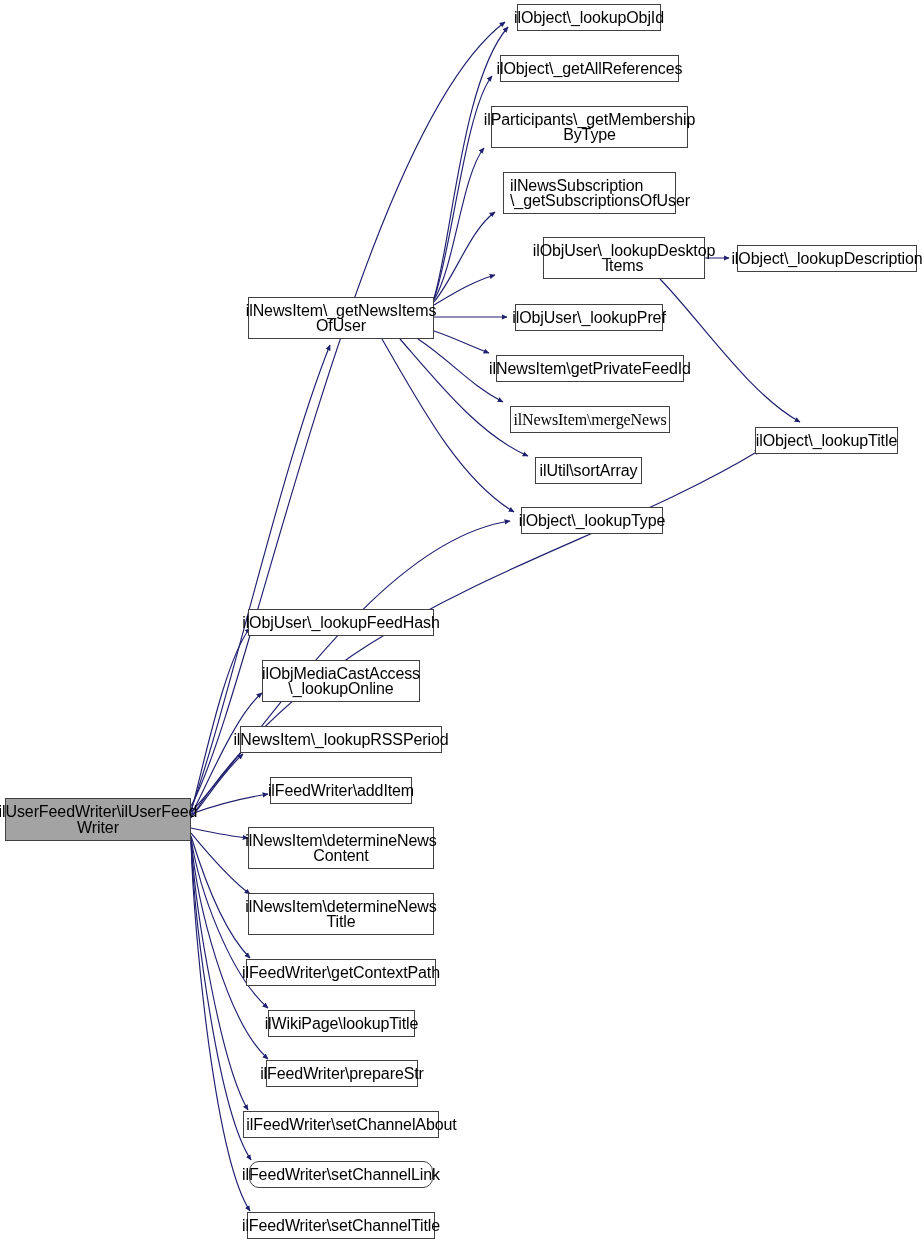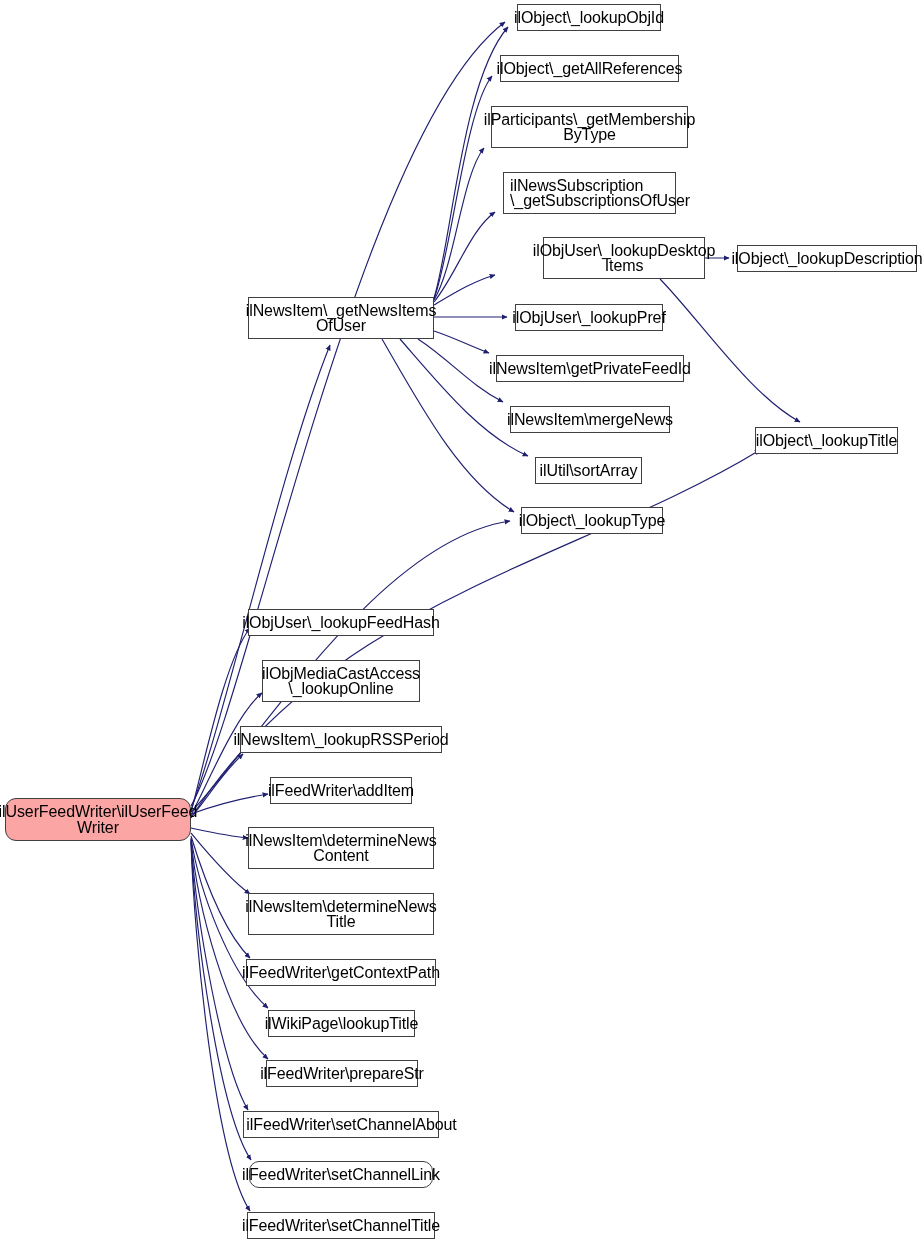--- a/index.html
+++ b/index.html
@@ -34,22 +34,21 @@
     line-height: 15.5px;
     letter-spacing: -0.1px;
     display: flex;
     align-items: center;
     justify-content: center;
     text-align: center;
     white-space: pre;
     z-index: 3;
   }
   .node.root {
-    background: #fca5a5;
-    border-radius: 11px;
+    background: #a3a3a3;
   }
   .node.leftalign {
     justify-content: flex-start;
     text-align: left;
     padding-left: 6px;
   }
 </style>
 </head>
 <body>
 
@@ -100,21 +99,21 @@
       <div class="node" style="left: 500px; top: 55px; width: 179px; height: 27px;">ilObject\_getAllReferences</div>
       <div class="node" style="left: 491px; top: 106px; width: 197px; height: 42px;">ilParticipants\_getMembership
 ByType</div>
       <div class="node leftalign" style="left: 503px; top: 172px; width: 173px; height: 42px;">ilNewsSubscription
 \_getSubscriptionsOfUser</div>
       <div class="node" style="left: 503px; top: 237px; width: 162px; height: 42px; margin-left: 40px;">ilObjUser\_lookupDesktop
 Items</div>
       <div class="node" style="left: 737px; top: 245px; width: 180px; height: 27px;">ilObject\_lookupDescription</div>
       <div class="node" style="left: 515px; top: 304px; width: 148px; height: 27px;">ilObjUser\_lookupPref</div>
       <div class="node" style="left: 496px; top: 355px; width: 188px; height: 27px;">ilNewsItem\getPrivateFeedId</div>
-      <div class="node" style="left: 510px; top: 406px; width: 160px; height: 27px;">ilNewsItem\mergeNews</div>
+      <div class="node" style="left: 510px; top: 406px; width: 160px; height: 27px; font-family: Liberation Serif, serif;">ilNewsItem\mergeNews</div>
       <div class="node" style="left: 535px; top: 457px; width: 107px; height: 27px;">ilUtil\sortArray</div>
       <div class="node" style="left: 521px; top: 507px; width: 142px; height: 27px;">ilObject\_lookupType</div>
       <div class="node" style="left: 755px; top: 427px; width: 143px; height: 27px;">ilObject\_lookupTitle</div>
       <div class="node" style="left: 248px; top: 609px; width: 186px; height: 27px;">ilObjUser\_lookupFeedHash</div>
       <div class="node" style="left: 262px; top: 660px; width: 158px; height: 42px;">ilObjMediaCastAccess
 \_lookupOnline</div>
       <div class="node" style="left: 240px; top: 726px; width: 202px; height: 27px;">ilNewsItem\_lookupRSSPeriod</div>
       <div class="node" style="left: 270px; top: 777px; width: 142px; height: 27px;">ilFeedWriter\addItem</div>
       <div class="node" style="left: 248px; top: 827px; width: 186px; height: 42px;">ilNewsItem\determineNews
 Content</div>

